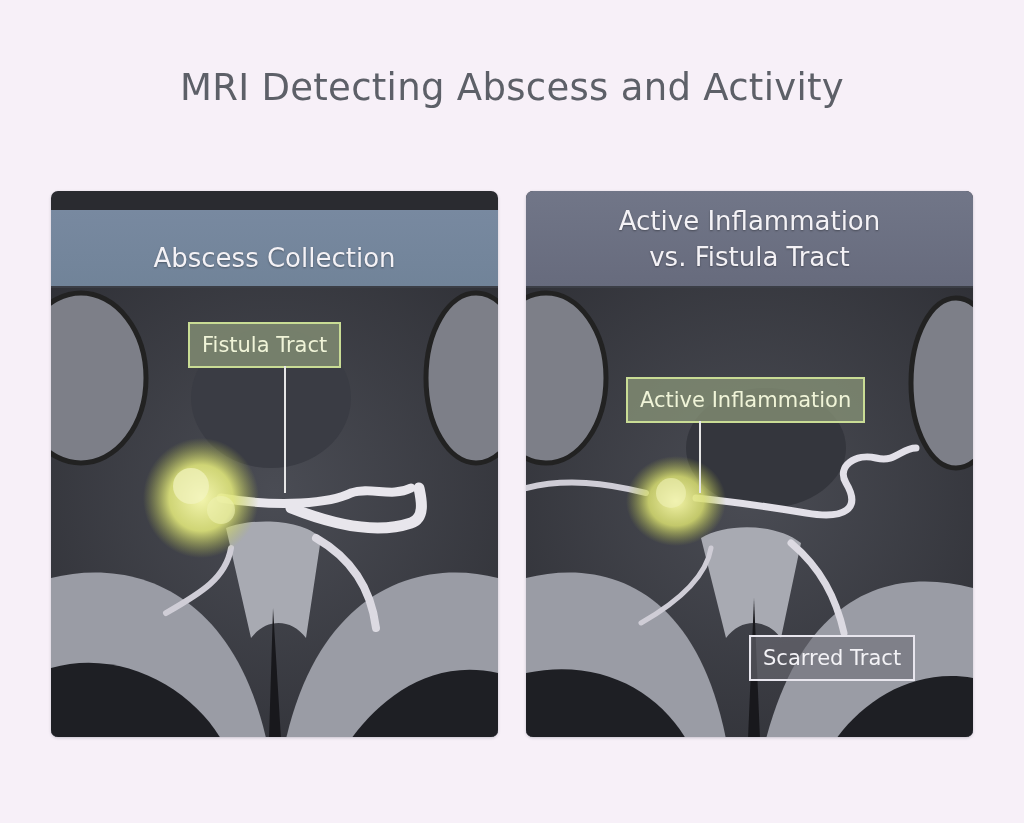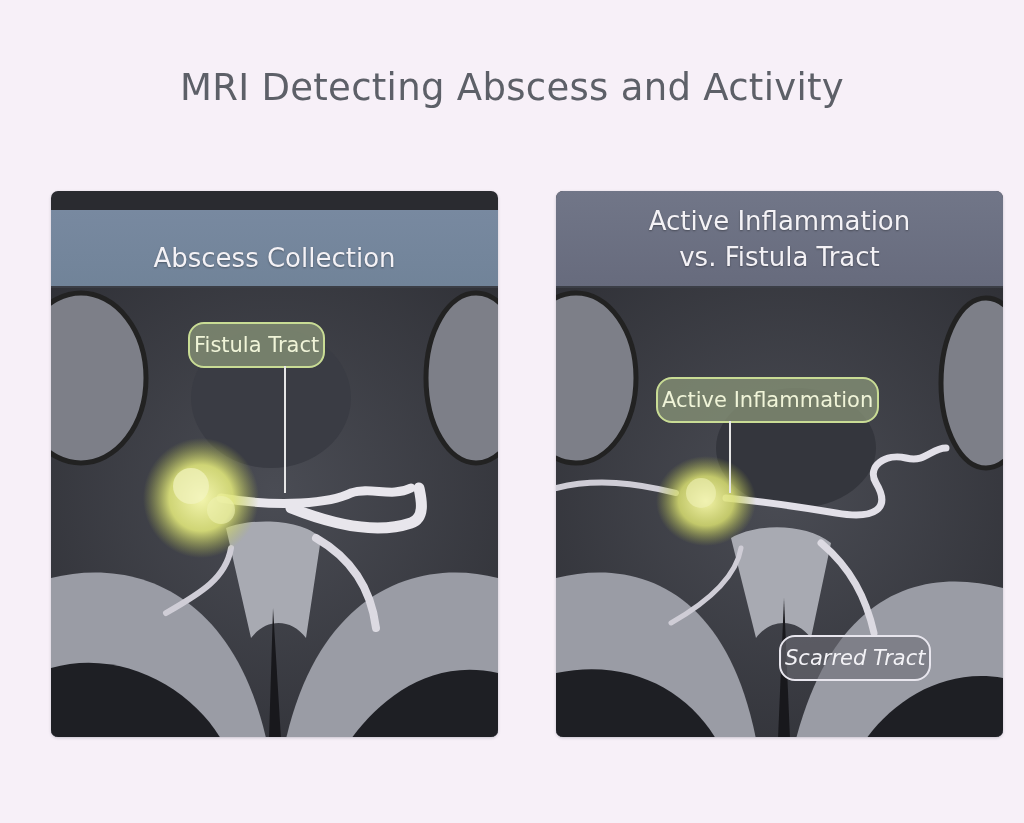--- a/index.html
+++ b/index.html
@@ -14,38 +14,38 @@
     text-align: center; font-size: 37px; color: #5d6068;
     font-weight: normal; letter-spacing: 0.3px;
   }
   .panel {
     position: absolute; top: 191px; width: 447px; height: 546px;
     border-radius: 7px; overflow: hidden;
     box-shadow: 0 1px 3px rgba(60,60,80,0.25);
     background: #2a2b30;
   }
   .panel.left { left: 51px; }
-  .panel.right { left: 556px; }
+  .panel.right { left: 526px; }
   .panel-header {
     position: absolute; left: 0; top: 0; width: 100%; height: 95px;
     display: flex; align-items: center; justify-content: center;
     text-align: center; color: #f4f2f6; font-size: 26px; line-height: 36px;
     text-shadow: 0 1px 2px rgba(0,0,0,0.35);
   }
   .left .panel-header { background: linear-gradient(#7889a0, #6f8297); margin-top: 19px; }
   .right .panel-header { background: linear-gradient(#717688, #676b7d); }
   .panel-header .lines span { display: block; }
   .mri {
     position: absolute; left: 0; top: 95px; width: 100%; height: 451px;
     border-top: 2px solid #3b3e46;
   }
   .mri svg { width: 100%; height: 100%; display: block; }
   .callout {
-    position: absolute; padding: 0 4px; height: 42px; line-height: 42px;
-    border-radius: 16px; font-size: 21px; white-space: nowrap;
+    position: absolute; padding: 0 12px; height: 42px; line-height: 42px;
+    border-radius: 0; font-size: 21px; white-space: nowrap;
   }
   .callout.green {
     background: rgba(138,150,120,0.75); border: 2px solid #c9dc95; color: #f0f4d8;
   }
   .callout.grey {
     background: rgba(110,110,118,0.6); border: 2px solid #e8e6ee; color: #f3f2f6;
   }
   .leader { position: absolute; width: 2px; background: #e6e6e6; }
 </style>
 </head>
@@ -132,14 +132,14 @@
       <path d="M170 210 C220 215 250 220 280 225 C320 232 335 220 320 195 C310 178 330 165 350 170 C370 175 375 160 390 160" stroke="#e2e0e8" stroke-width="7" fill="none" stroke-linecap="round"></path>
       <path d="M0 200 C40 190 80 195 120 205" stroke="#cfcdd6" stroke-width="6" fill="none" stroke-linecap="round"></path>
       <path d="M265 255 C295 280 310 310 318 345" stroke="#dcdae2" stroke-width="7" fill="none" stroke-linecap="round"></path>
       <path d="M185 260 C180 290 150 315 115 335" stroke="#cfcdd6" stroke-width="5" fill="none" stroke-linecap="round"></path>
       <ellipse cx="150" cy="213" rx="50" ry="45" fill="url(#glowR)"></ellipse>
       <circle cx="145" cy="205" r="15" fill="#f0f2b8" opacity="0.6"></circle>
     </svg>
   </div>
   <div class="callout green" style="left:100px; top:186px;">Active Inflammation</div>
   <div class="leader" style="left:173px; top:230px; height:72px;"></div>
-  <div class="callout grey" style="left:223px; top:444px;font-style:italic;">Scarred Tract</div>
+  <div class="callout grey" style="left:223px; top:444px;">Scarred Tract</div>
 </div>
 
 </body></html>

